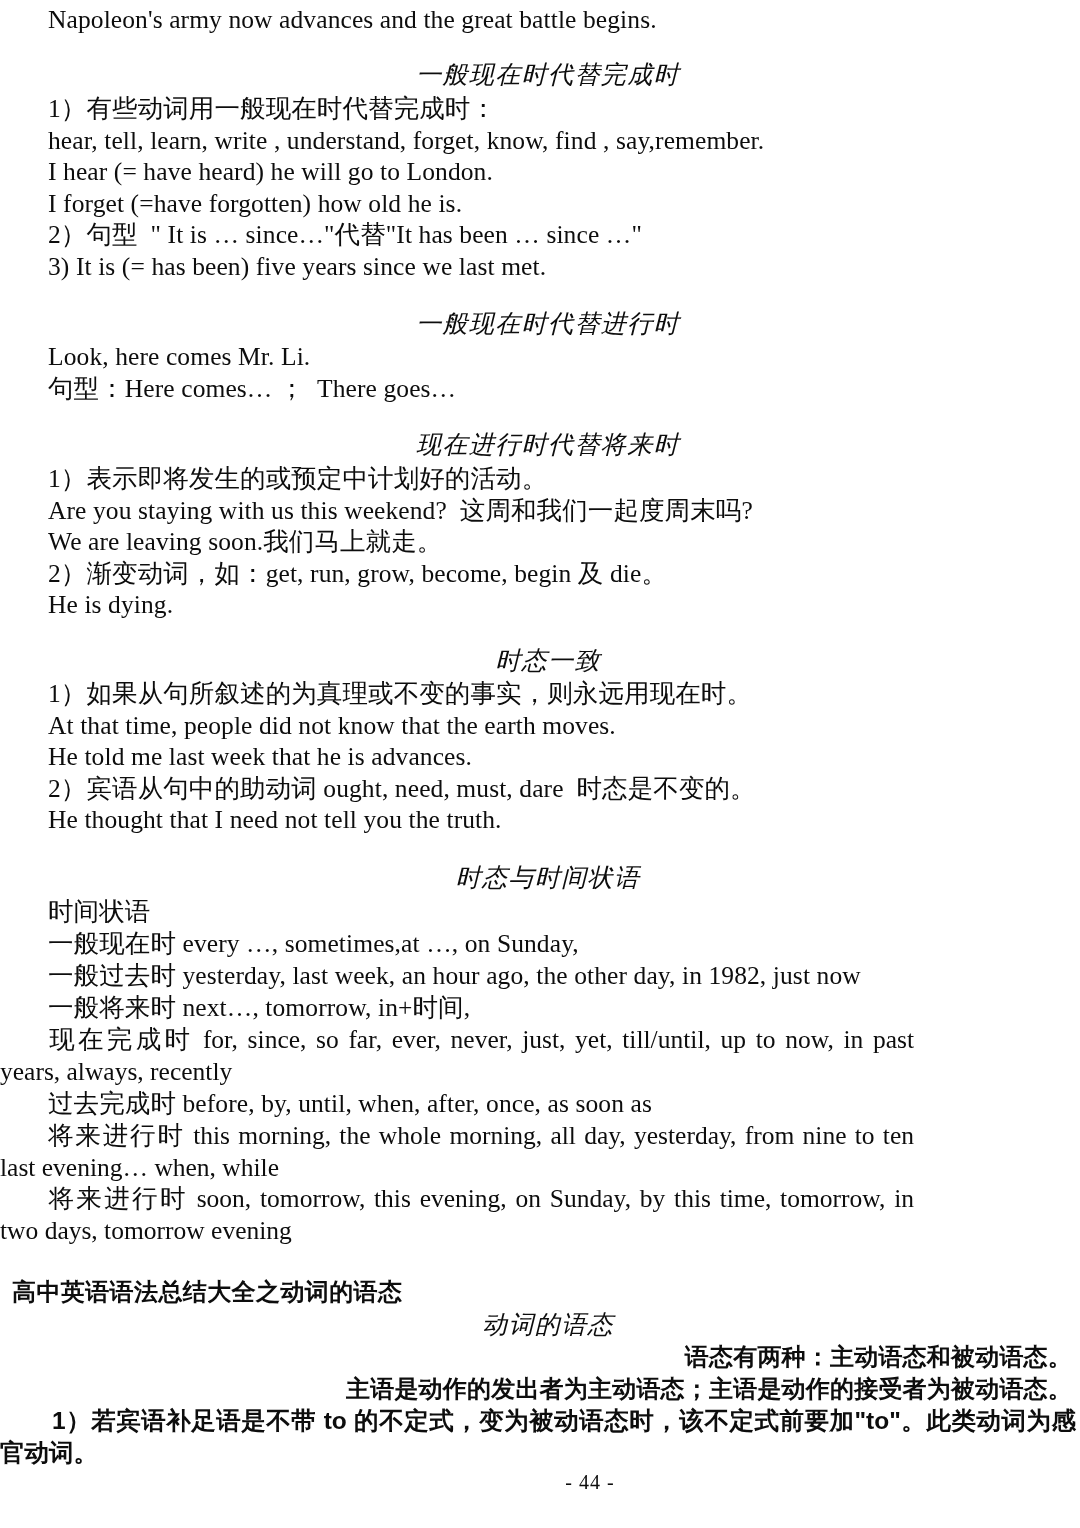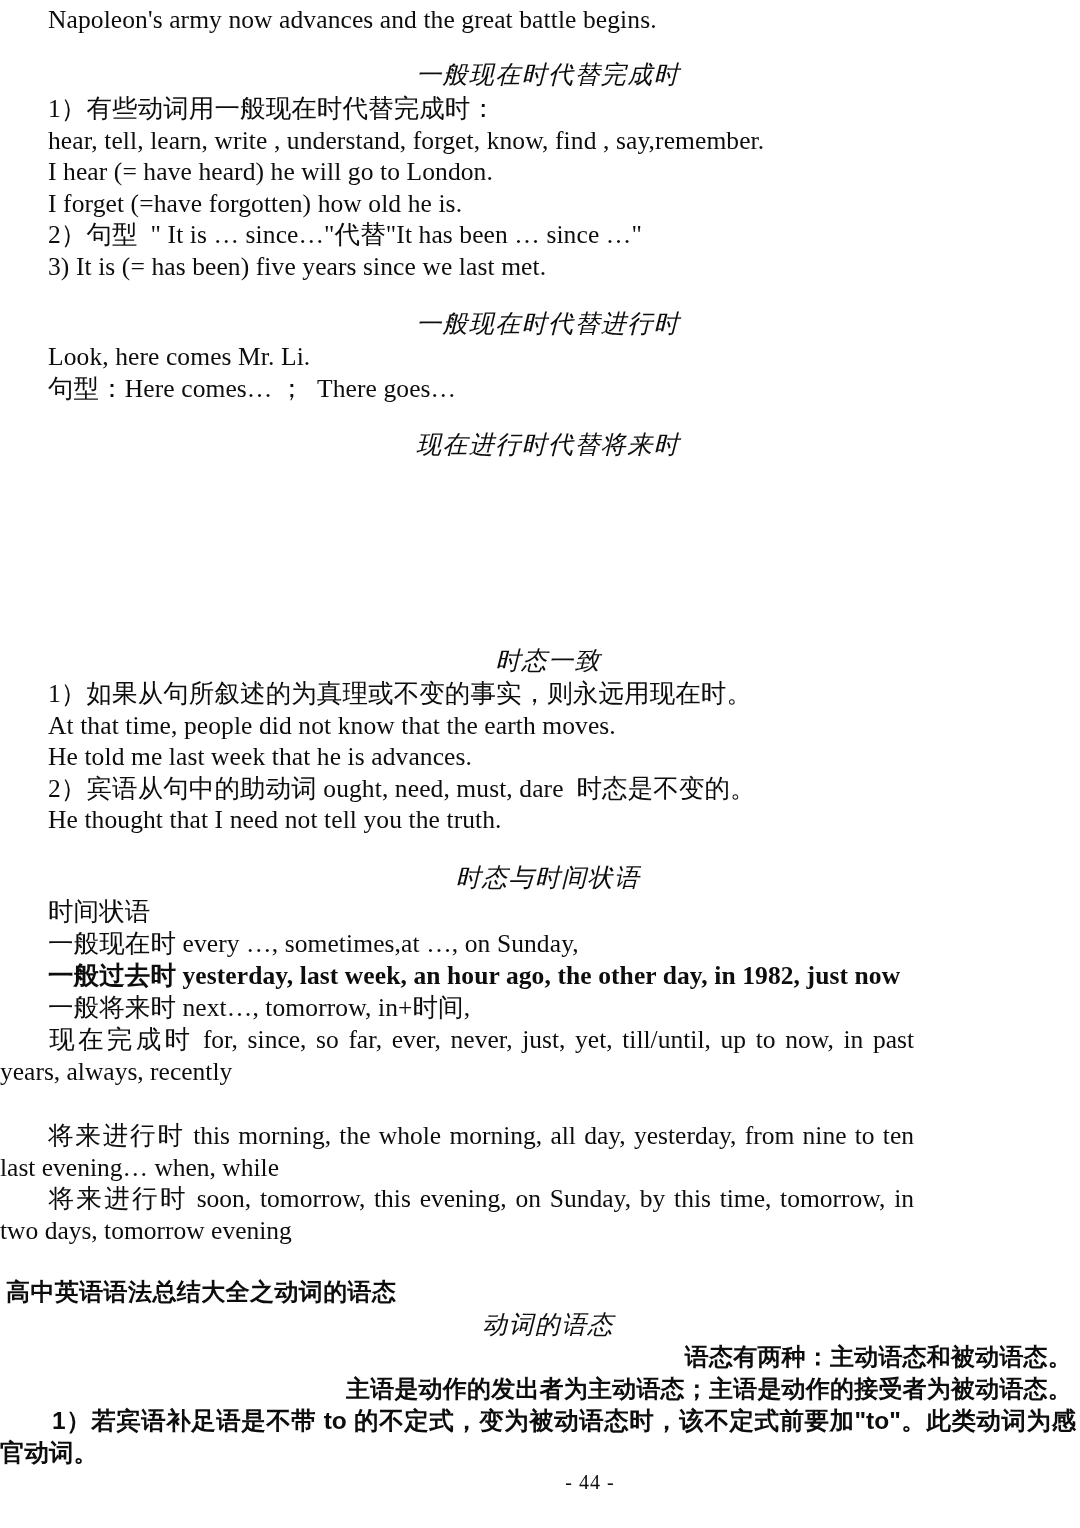--- a/index.html
+++ b/index.html
@@ -75,21 +75,21 @@
 
   
   .sans {
     font-family: "Liberation Sans", "DejaVu Sans", sans-serif;
   }
   .doc-subtitle {
     position: absolute;
     left: 0;
     width: 1080px;
     box-sizing: border-box;
-    padding-left: 6px;
+    padding-left: 12px;
     font-size: 24px;
     line-height: 30px;
     font-weight: 700;
     letter-spacing: 0.4px;
   }
   .sans-line {
     font-size: 24px;
     line-height: 32px;
     font-weight: 700;
     letter-spacing: 0.2px;
@@ -142,52 +142,62 @@
     <div class="line">3) It is (= has been) five years since we last met.</div>
   </div>
 
   <div class="section-heading" style="top:308px;">一般现在时代替进行时</div>
   <div class="block" style="top:341px;">
     <div class="line">Look, here comes Mr. Li.</div>
     <div class="line">句型：Here comes… ；  There goes…</div>
   </div>
 
   <div class="section-heading" style="top:429px;">现在进行时代替将来时</div>
+  <div class="block" style="top:463px;">
+    <div class="line">1）表示即将发生的或预定中计划好的活动。</div>
+    <div class="line">Are you staying with us this weekend?  这周和我们一起度周末吗?</div>
+    <div class="line">We are leaving soon.我们马上就走。</div>
+    <div class="line">2）渐变动词，如：get, run, grow, become, begin 及 die。</div>
+    <div class="line">He is dying.</div>
+  </div>
 
   <div class="section-heading" style="top:645px;">时态一致</div>
   <div class="block" style="top:678px;">
     <div class="line">1）如果从句所叙述的为真理或不变的事实，则永远用现在时。</div>
     <div class="line">At that time, people did not know that the earth moves.</div>
     <div class="line">He told me last week that he is advances.</div>
     <div class="line">2）宾语从句中的助动词 ought, need, must, dare  时态是不变的。</div>
     <div class="line">He thought that I need not tell you the truth.</div>
   </div>
 
   <div class="section-heading" style="top:862px;">时态与时间状语</div>
 
   <div class="block" style="top:896px;">
     <div class="line">时间状语</div>
   </div>
 
   <div class="block" style="top:928px;">
     <div class="line"><span>一般现在时</span> <span>every …, sometimes,at …, on Sunday,</span></div>
   </div>
 
-  <div class="block" style="top:960px;font-weight:bold;">
+  <div class="block" style="top:960px;">
     <div class="line"><span>一般过去时</span> <span>yesterday, last week, an hour ago, the other day, in 1982, just now</span></div>
   </div>
 
   <div class="block" style="top:992px;">
     <div class="line"><span>一般将来时</span> <span>next…, tomorrow, in+时间,</span></div>
   </div>
 
   <div class="para-just" style="top:1024px; left:0; padding-left:0; padding-right:6px;">
     <span class="ind"></span><span>现在完成时</span> <span>for, since, so far, ever, never, just, yet, till/until, up to now, in past years, always, recently</span>
   </div>
 
+  <div class="block" style="top:1088px;">
+    <div class="line"><span>过去完成时</span> <span>before, by, until, when, after, once, as soon as</span></div>
+  </div>
 
   <div class="para-just" style="top:1120px; left:0; padding-left:0; padding-right:6px;">
     <span class="ind"></span><span>将来进行时</span> <span>this morning, the whole morning, all day, yesterday, from nine to ten last evening… when, while</span>
   </div>
 
   <div class="para-just" style="top:1183px; left:0; padding-left:0; padding-right:6px;">
     <span class="ind"></span><span>将来进行时</span> <span>soon, tomorrow, this evening, on Sunday, by this time, tomorrow, in two days, tomorrow evening</span>
   </div>
 
   <div class="doc-subtitle sans" style="top:1277px;">高中英语语法总结大全之动词的语态</div>

